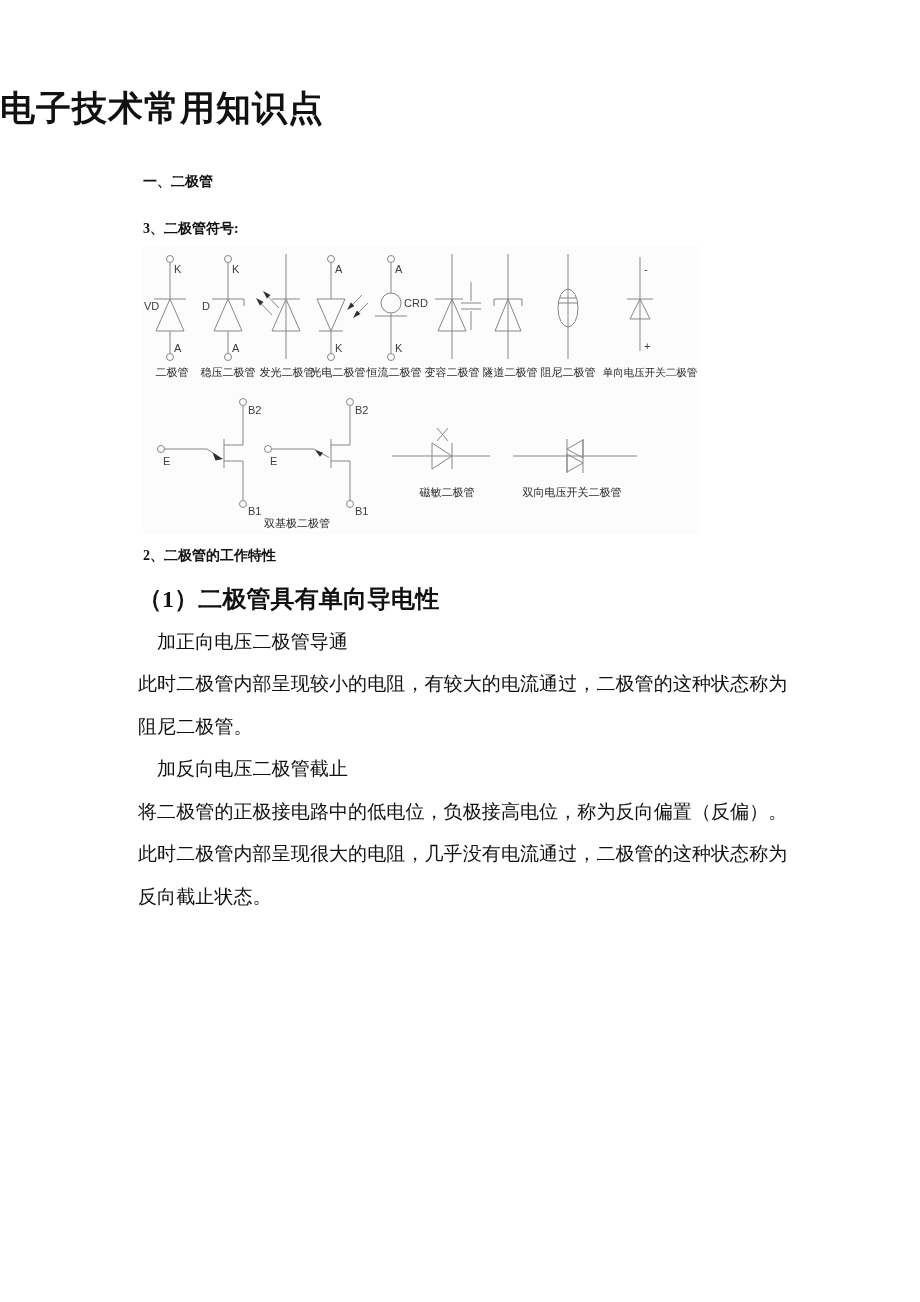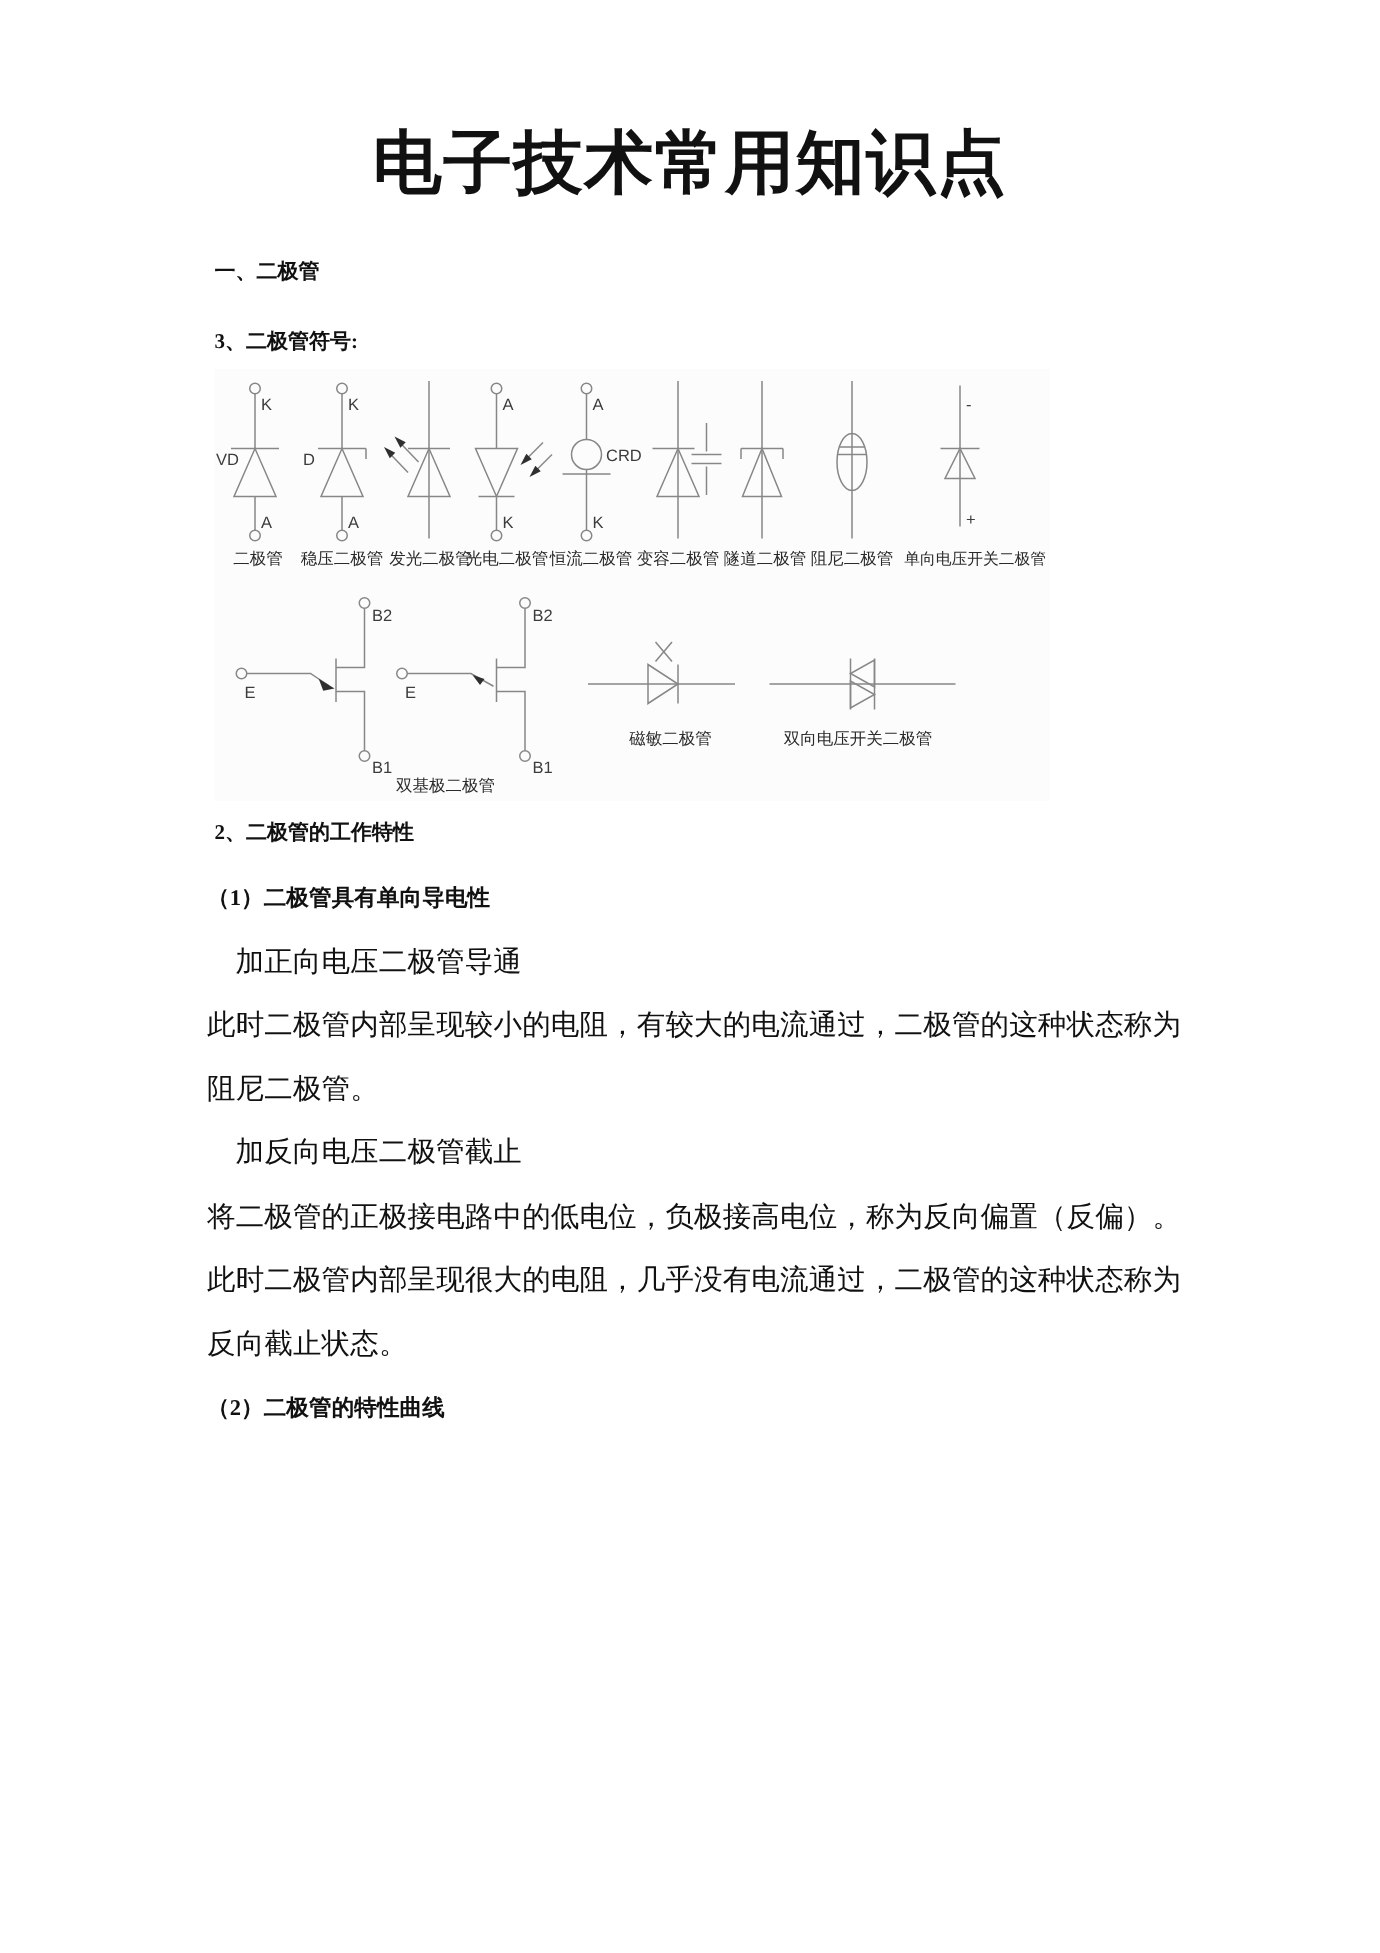--- a/index.html
+++ b/index.html
@@ -3,43 +3,43 @@
 <meta charset="utf-8">
 <style>
   html,body{margin:0;padding:0;}
   body{
     width:920px;height:1302px;background:#ffffff;
     font-family:"Liberation Serif","DejaVu Serif",serif;
     color:#111111;overflow:hidden;
   }
   .page{position:relative;width:920px;height:1302px;}
   .doc-title{
-    margin:0;padding-top:89px;text-align:center;
-    font-size:46px;line-height:40px;font-weight:700;letter-spacing:1px;
+    margin:0;padding-top:89px;
+    font-size:35px;line-height:40px;font-weight:700;letter-spacing:1px;
   }
   .h{font-size:14px;font-weight:700;line-height:24px;white-space:nowrap;}
   .h-l1{margin:41px 0 0 143px;}
   .h-l2{margin:23px 0 0 143px;}
   .h-l3{margin:10px 0 0 143px;font-family:Liberation Serif, serif;}
   .figure{
     margin:5px 0 0 143px;width:557px;height:288px;
     background:#fcfcfc;
   }
   .fig-svg{display:block;}
   .fig-svg line,.fig-svg polyline,.fig-svg circle,.fig-svg ellipse,.fig-svg polygon.o{
     stroke:#878787;fill:none;stroke-width:1;
   }
   .fig-svg polygon.f{fill:#2f2f2f;stroke:none;}
   .fig-svg text{stroke:none;}
   text.term{fill:#3c3c3c;font-family:"Liberation Sans",sans-serif;font-size:11px;}
   text.cap{fill:#2a2a2a;font-family:"Liberation Sans",sans-serif;font-size:11px;}
   text.cap-s{font-size:10.5px;}
   .rhythm{margin:10px 0 0 138px;font-size:19px;letter-spacing:0.1px;}
   .line{height:42.5px;line-height:42.5px;white-space:nowrap;}
-  .bold{font-weight:700;font-size:15px;}
+  .bold{font-weight:700;font-size:24px;}
   .lead{padding-left:19px;}
 </style>
 </head>
 <body>
 
 <div class="page">
 
   <h1 class="doc-title">电子技术常用知识点</h1>
 
   <div class="h h-l1">一、二极管</div>
@@ -207,16 +207,15 @@
 
   <div class="rhythm">
     <div class="line bold">（1）二极管具有单向导电性</div>
     <div class="line lead">加正向电压二极管导通</div>
     <div class="line">此时二极管内部呈现较小的电阻，有较大的电流通过，二极管的这种状态称为</div>
     <div class="line">阻尼二极管。</div>
     <div class="line lead">加反向电压二极管截止</div>
     <div class="line">将二极管的正极接电路中的低电位，负极接高电位，称为反向偏置（反偏）。</div>
     <div class="line">此时二极管内部呈现很大的电阻，几乎没有电流通过，二极管的这种状态称为</div>
     <div class="line">反向截止状态。</div>
-    <div class="line bold">（2）二极管的特性曲线</div>
   </div>
 
 </div>
 
 </body></html>

